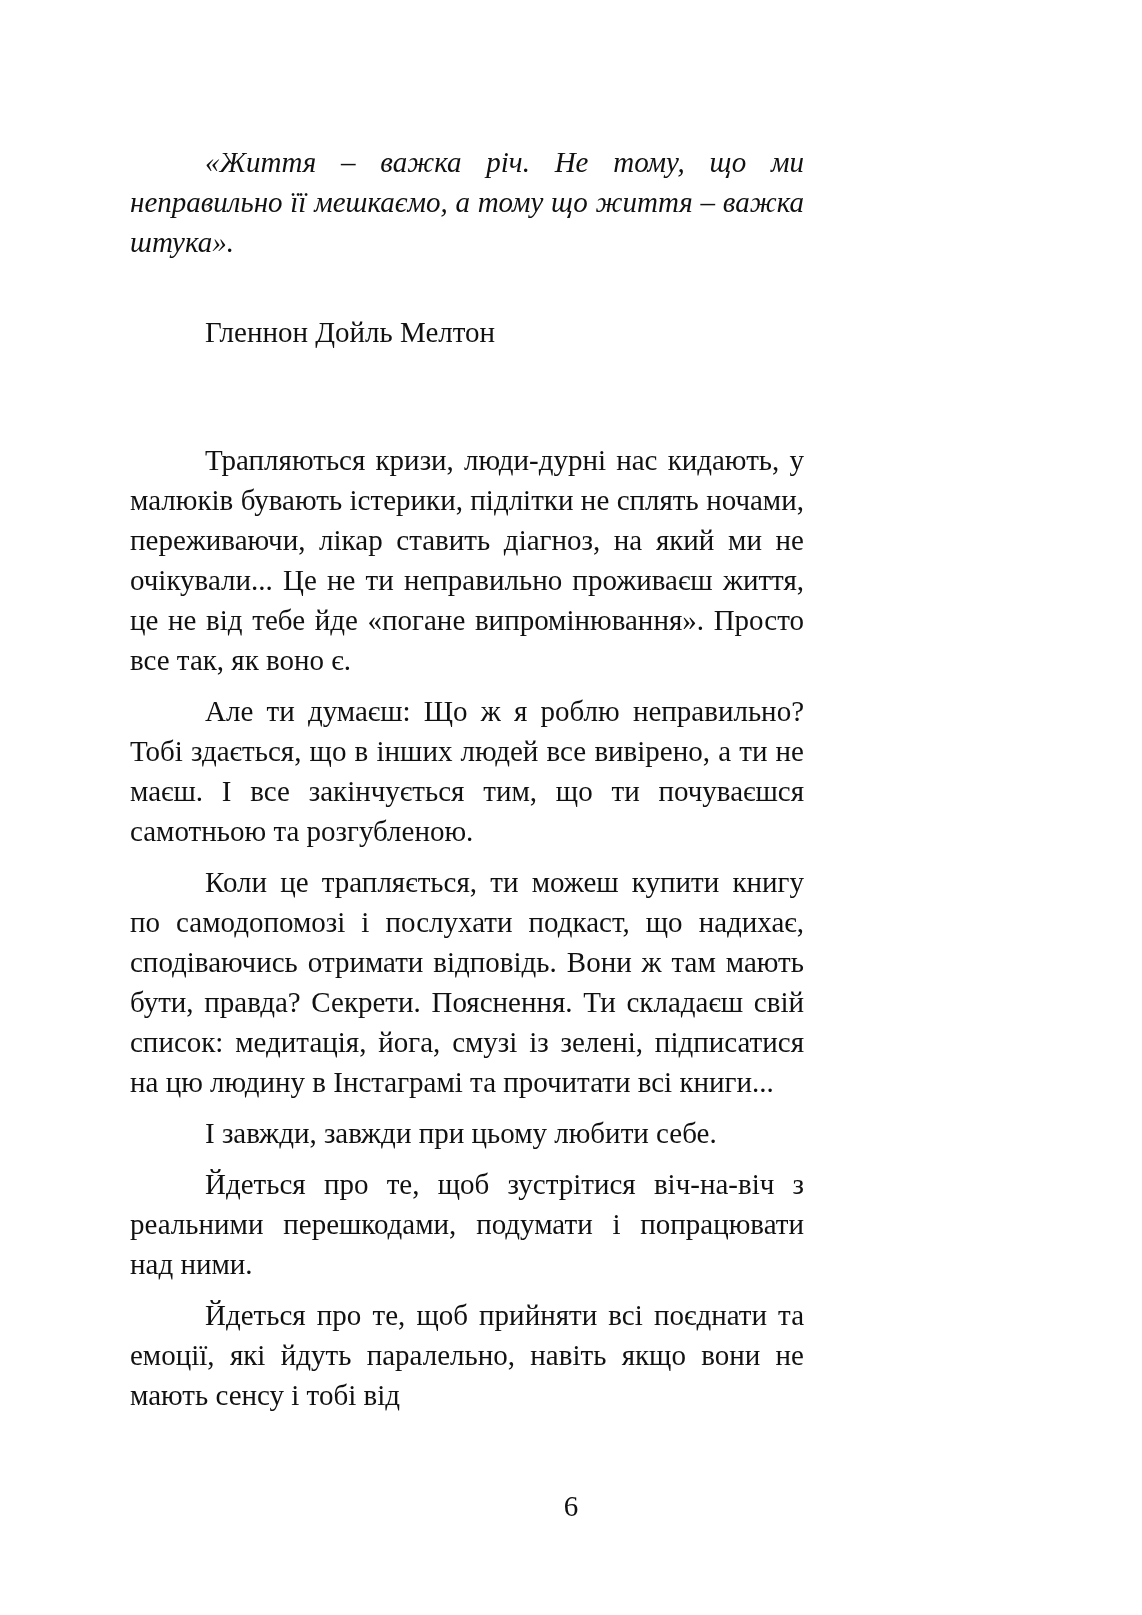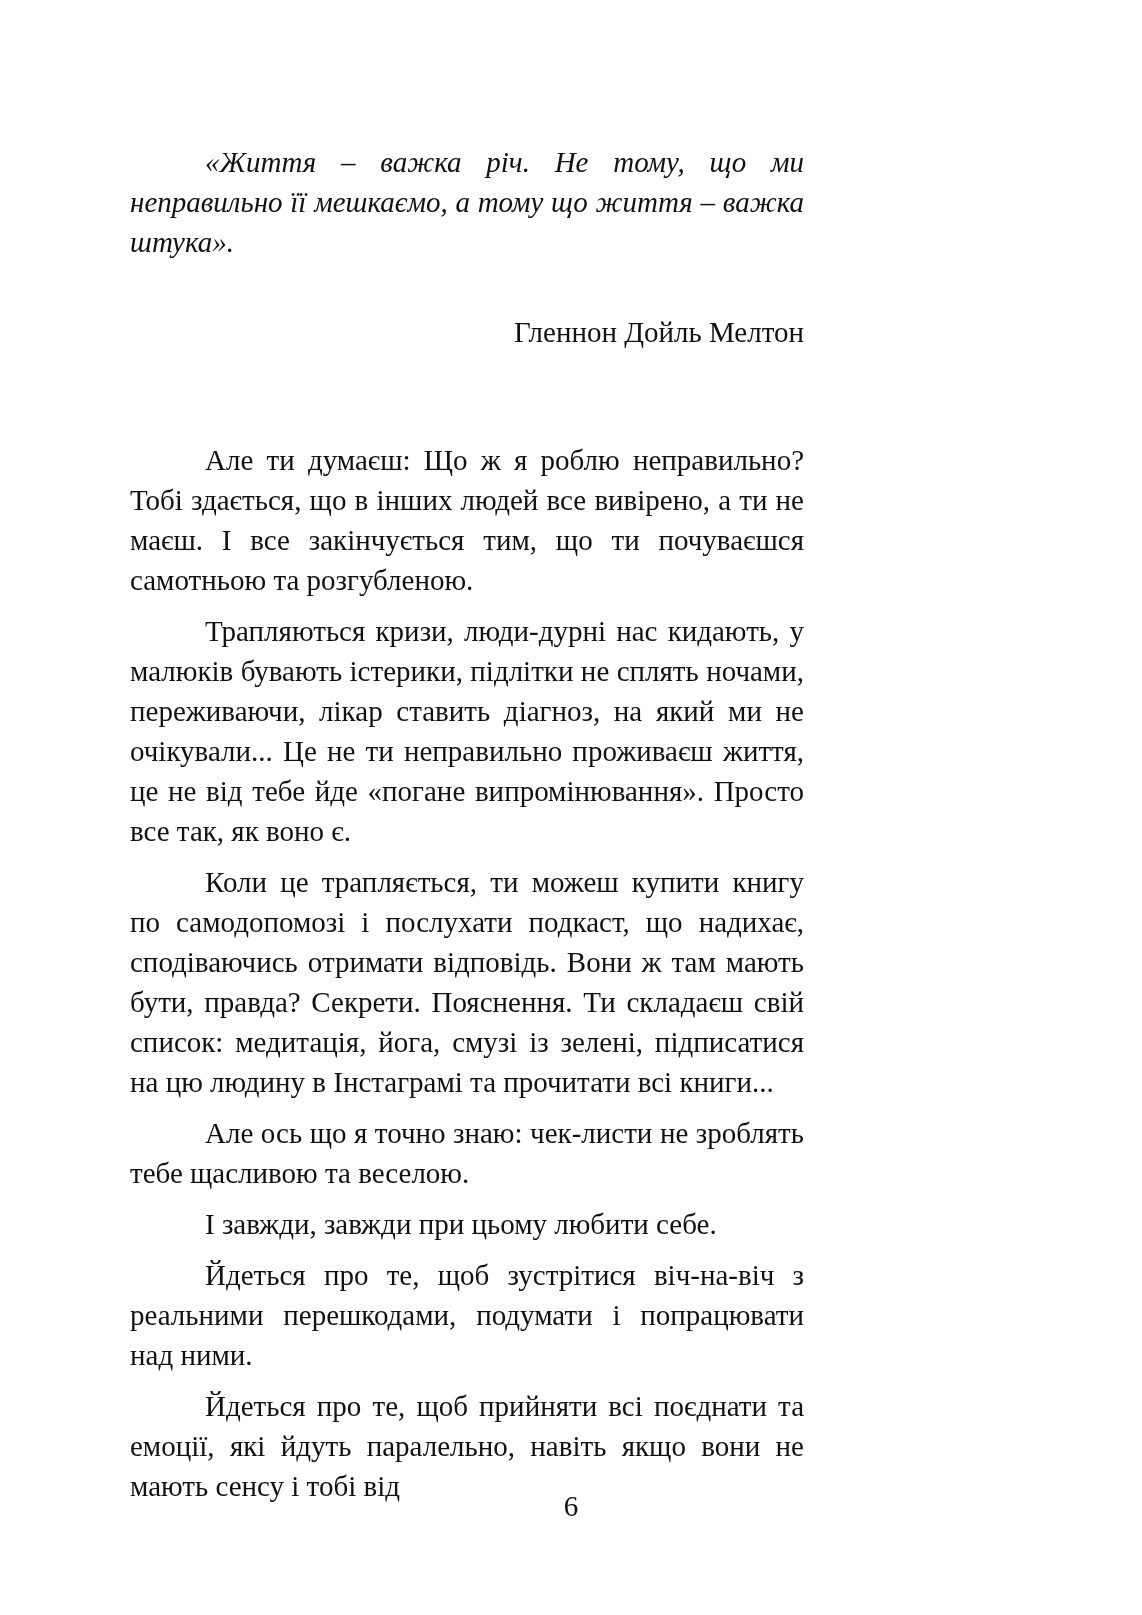--- a/index.html
+++ b/index.html
@@ -31,21 +31,20 @@
     line-height: 1.38;
     text-align: justify;
     text-indent: 75px;
     margin: 0 0 50px 0;
   }
   .attribution {
     font-size: 29px;
     line-height: 1.38;
     text-indent: 75px;
     margin: 0 0 88px 0;
-    text-align: right;
   }
   .body-text p {
     font-size: 29px;
     line-height: 1.38;
     text-align: justify;
     text-indent: 75px;
     margin: 0 0 11px 0;
   }
   .page-number {
     position: absolute;
@@ -60,24 +59,23 @@
 </head>
 <body>
 
 <div class="page">
 
   <div class="epigraph">«Життя – важка річ. Не тому, що ми неправильно її мешкаємо, а тому що життя – важка штука».</div>
 
   <div class="attribution">Гленнон Дойль Мелтон</div>
 
   <div class="body-text">
+    <p>Трапляються кризи, люди-дурні нас кидають, у малюків бувають істерики, підлітки не сплять ночами, переживаючи, лікар ставить діагноз, на який ми не очікували... Це не ти неправильно проживаєш життя, це не від тебе йде «погане випромінювання». Просто все так, як воно є.</p>
     <p>Але ти думаєш: Що ж я роблю неправильно? Тобі здається, що в інших людей все вивірено, а ти не маєш. І все закінчується тим, що ти почуваєшся самотньою та розгубленою.</p>
-    <p>Трапляються кризи, люди-дурні нас кидають, у малюків бувають істерики, підлітки не сплять ночами, переживаючи, лікар ставить діагноз, на який ми не очікували... Це не ти неправильно проживаєш життя, це не від тебе йде «погане випромінювання». Просто все так, як воно є.</p>
     <p>Коли це трапляється, ти можеш купити книгу по самодопомозі і послухати подкаст, що надихає, сподіваючись отримати відповідь. Вони ж там мають бути, правда? Секрети. Пояснення. Ти складаєш свій список: медитація, йога, смузі із зелені, підписатися на цю людину в Інстаграмі та прочитати всі книги...</p>
-    <p>Але ось що я точно знаю: чек-листи не зроблять тебе щасливою та веселою.</p>
     <p>І завжди, завжди при цьому любити себе.</p>
     <p>Йдеться про те, щоб зустрітися віч-на-віч з реальними перешкодами, подумати і попрацювати над ними.</p>
     <p>Йдеться про те, щоб прийняти всі поєднати та емоції, які йдуть паралельно, навіть якщо вони не мають сенсу і тобі від</p>
   </div>
 
   <div class="page-number">6</div>
 
 </div>
 
 </body></html>

